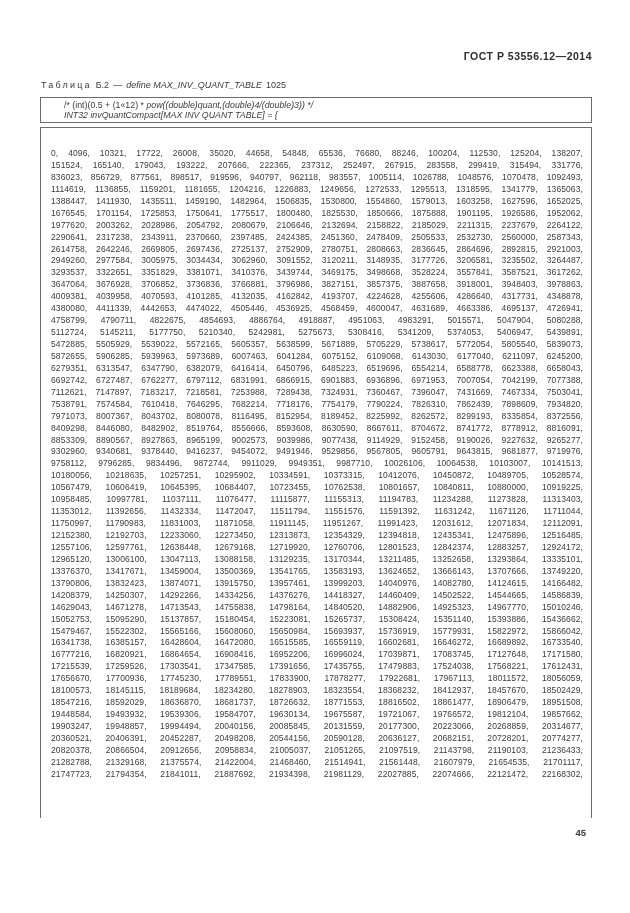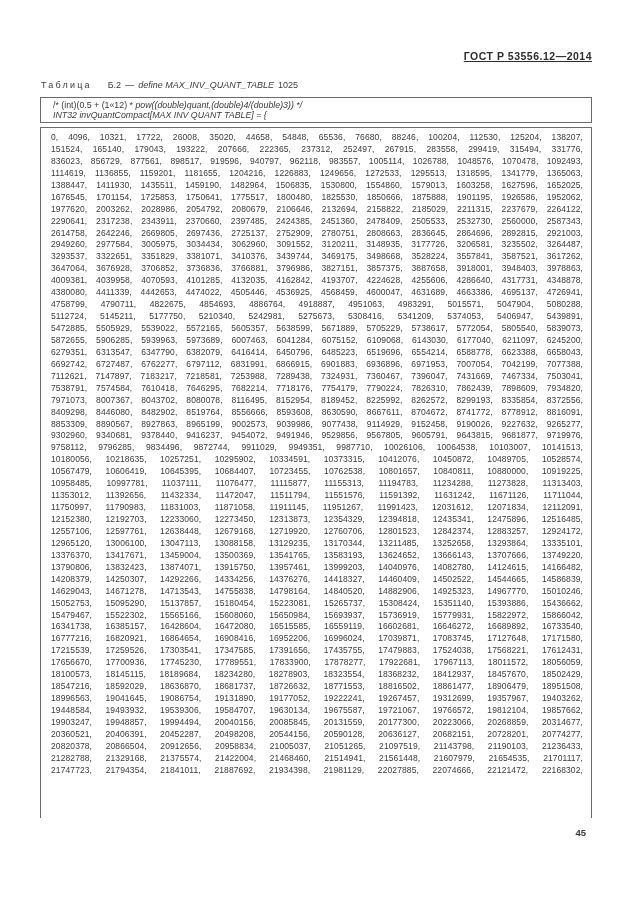--- a/index.html
+++ b/index.html
@@ -11,57 +11,56 @@
     color: #3b3b3b;
     overflow: hidden;
   }
   .gost-header {
     position: absolute;
     top: 50px; right: 38px;
     font-weight: bold;
     font-size: 10.5px;
     letter-spacing: 0.5px;
     color: #2e2e2e;
-    text-decoration: underline;
   }
   .caption {
     position: absolute;
     top: 80px; left: 41px;
     font-size: 9px;
     color: #3b3b3b;
     white-space: nowrap;
   }
   .caption .spaced { letter-spacing: 2.2px; }
-  .caption .ref { margin-left: 16px; }
+  .caption .ref { margin-left: 4px; }
   .caption .em-dash { margin-left: 4px; margin-right: 4px; }
   .caption .ital { font-style: italic; }
   .caption .size { margin-left: 4px; }
   .code-box {
     position: absolute;
     left: 40px; top: 97px;
     width: 552px; height: 26px;
     box-sizing: border-box;
     border: 1px solid #6b6b6b;
-    padding: 2px 6px 0 12px;
+    padding: 2px 6px 0 23px;
     font-size: 8.8px;
     line-height: 10px;
     color: #3b3b3b;
     background: #fff;
   }
   .code-line { white-space: nowrap; }
   .code-line .ital { font-style: italic; }
   .decl { font-style: italic; }
   .values-box {
     position: absolute;
     left: 40px; top: 127px;
     width: 552px; height: 691px;
     box-sizing: border-box;
     border: 1px solid #6b6b6b;
     border-bottom: none;
-    padding: 4px 8px 0 10px;
+    padding: 20px 8px 0 10px;
     background: #fff;
   }
   .num-line {
     font-size: 8.5px;
     line-height: 11.93px;
     color: #3b3b3b;
     text-align: justify;
     text-align-last: justify;
     letter-spacing: 0.1px;
   }
@@ -131,21 +130,20 @@
         <div class="num-line">14208379, 14250307, 14292266, 14334256, 14376276, 14418327, 14460409, 14502522, 14544665, 14586839,</div>
         <div class="num-line">14629043, 14671278, 14713543, 14755838, 14798164, 14840520, 14882906, 14925323, 14967770, 15010246,</div>
         <div class="num-line">15052753, 15095290, 15137857, 15180454, 15223081, 15265737, 15308424, 15351140, 15393886, 15436662,</div>
         <div class="num-line">15479467, 15522302, 15565166, 15608060, 15650984, 15693937, 15736919, 15779931, 15822972, 15866042,</div>
         <div class="num-line">16341738, 16385157, 16428604, 16472080, 16515585, 16559119, 16602681, 16646272, 16689892, 16733540,</div>
         <div class="num-line">16777216, 16820921, 16864654, 16908416, 16952206, 16996024, 17039871, 17083745, 17127648, 17171580,</div>
         <div class="num-line">17215539, 17259526, 17303541, 17347585, 17391656, 17435755, 17479883, 17524038, 17568221, 17612431,</div>
         <div class="num-line">17656670, 17700936, 17745230, 17789551, 17833900, 17878277, 17922681, 17967113, 18011572, 18056059,</div>
         <div class="num-line">18100573, 18145115, 18189684, 18234280, 18278903, 18323554, 18368232, 18412937, 18457670, 18502429,</div>
         <div class="num-line">18547216, 18592029, 18636870, 18681737, 18726632, 18771553, 18816502, 18861477, 18906479, 18951508,</div>
-        <div class="num-line">18996563, 19041645, 19086754, 19131890, 19177052, 19222241, 19267457, 19312699, 19357967, 19403262,</div>
         <div class="num-line">19448584, 19493932, 19539306, 19584707, 19630134, 19675587, 19721067, 19766572, 19812104, 19857662,</div>
         <div class="num-line">19903247, 19948857, 19994494, 20040156, 20085845, 20131559, 20177300, 20223066, 20268859, 20314677,</div>
         <div class="num-line">20360521, 20406391, 20452287, 20498208, 20544156, 20590128, 20636127, 20682151, 20728201, 20774277,</div>
         <div class="num-line">20820378, 20866504, 20912656, 20958834, 21005037, 21051265, 21097519, 21143798, 21190103, 21236433,</div>
         <div class="num-line">21282788, 21329168, 21375574, 21422004, 21468460, 21514941, 21561448, 21607979, 21654535, 21701117,</div>
         <div class="num-line">21747723, 21794354, 21841011, 21887692, 21934398, 21981129, 22027885, 22074666, 22121472, 22168302,</div>
       </div>
   </div>
 
   <div class="page-number">45</div>

